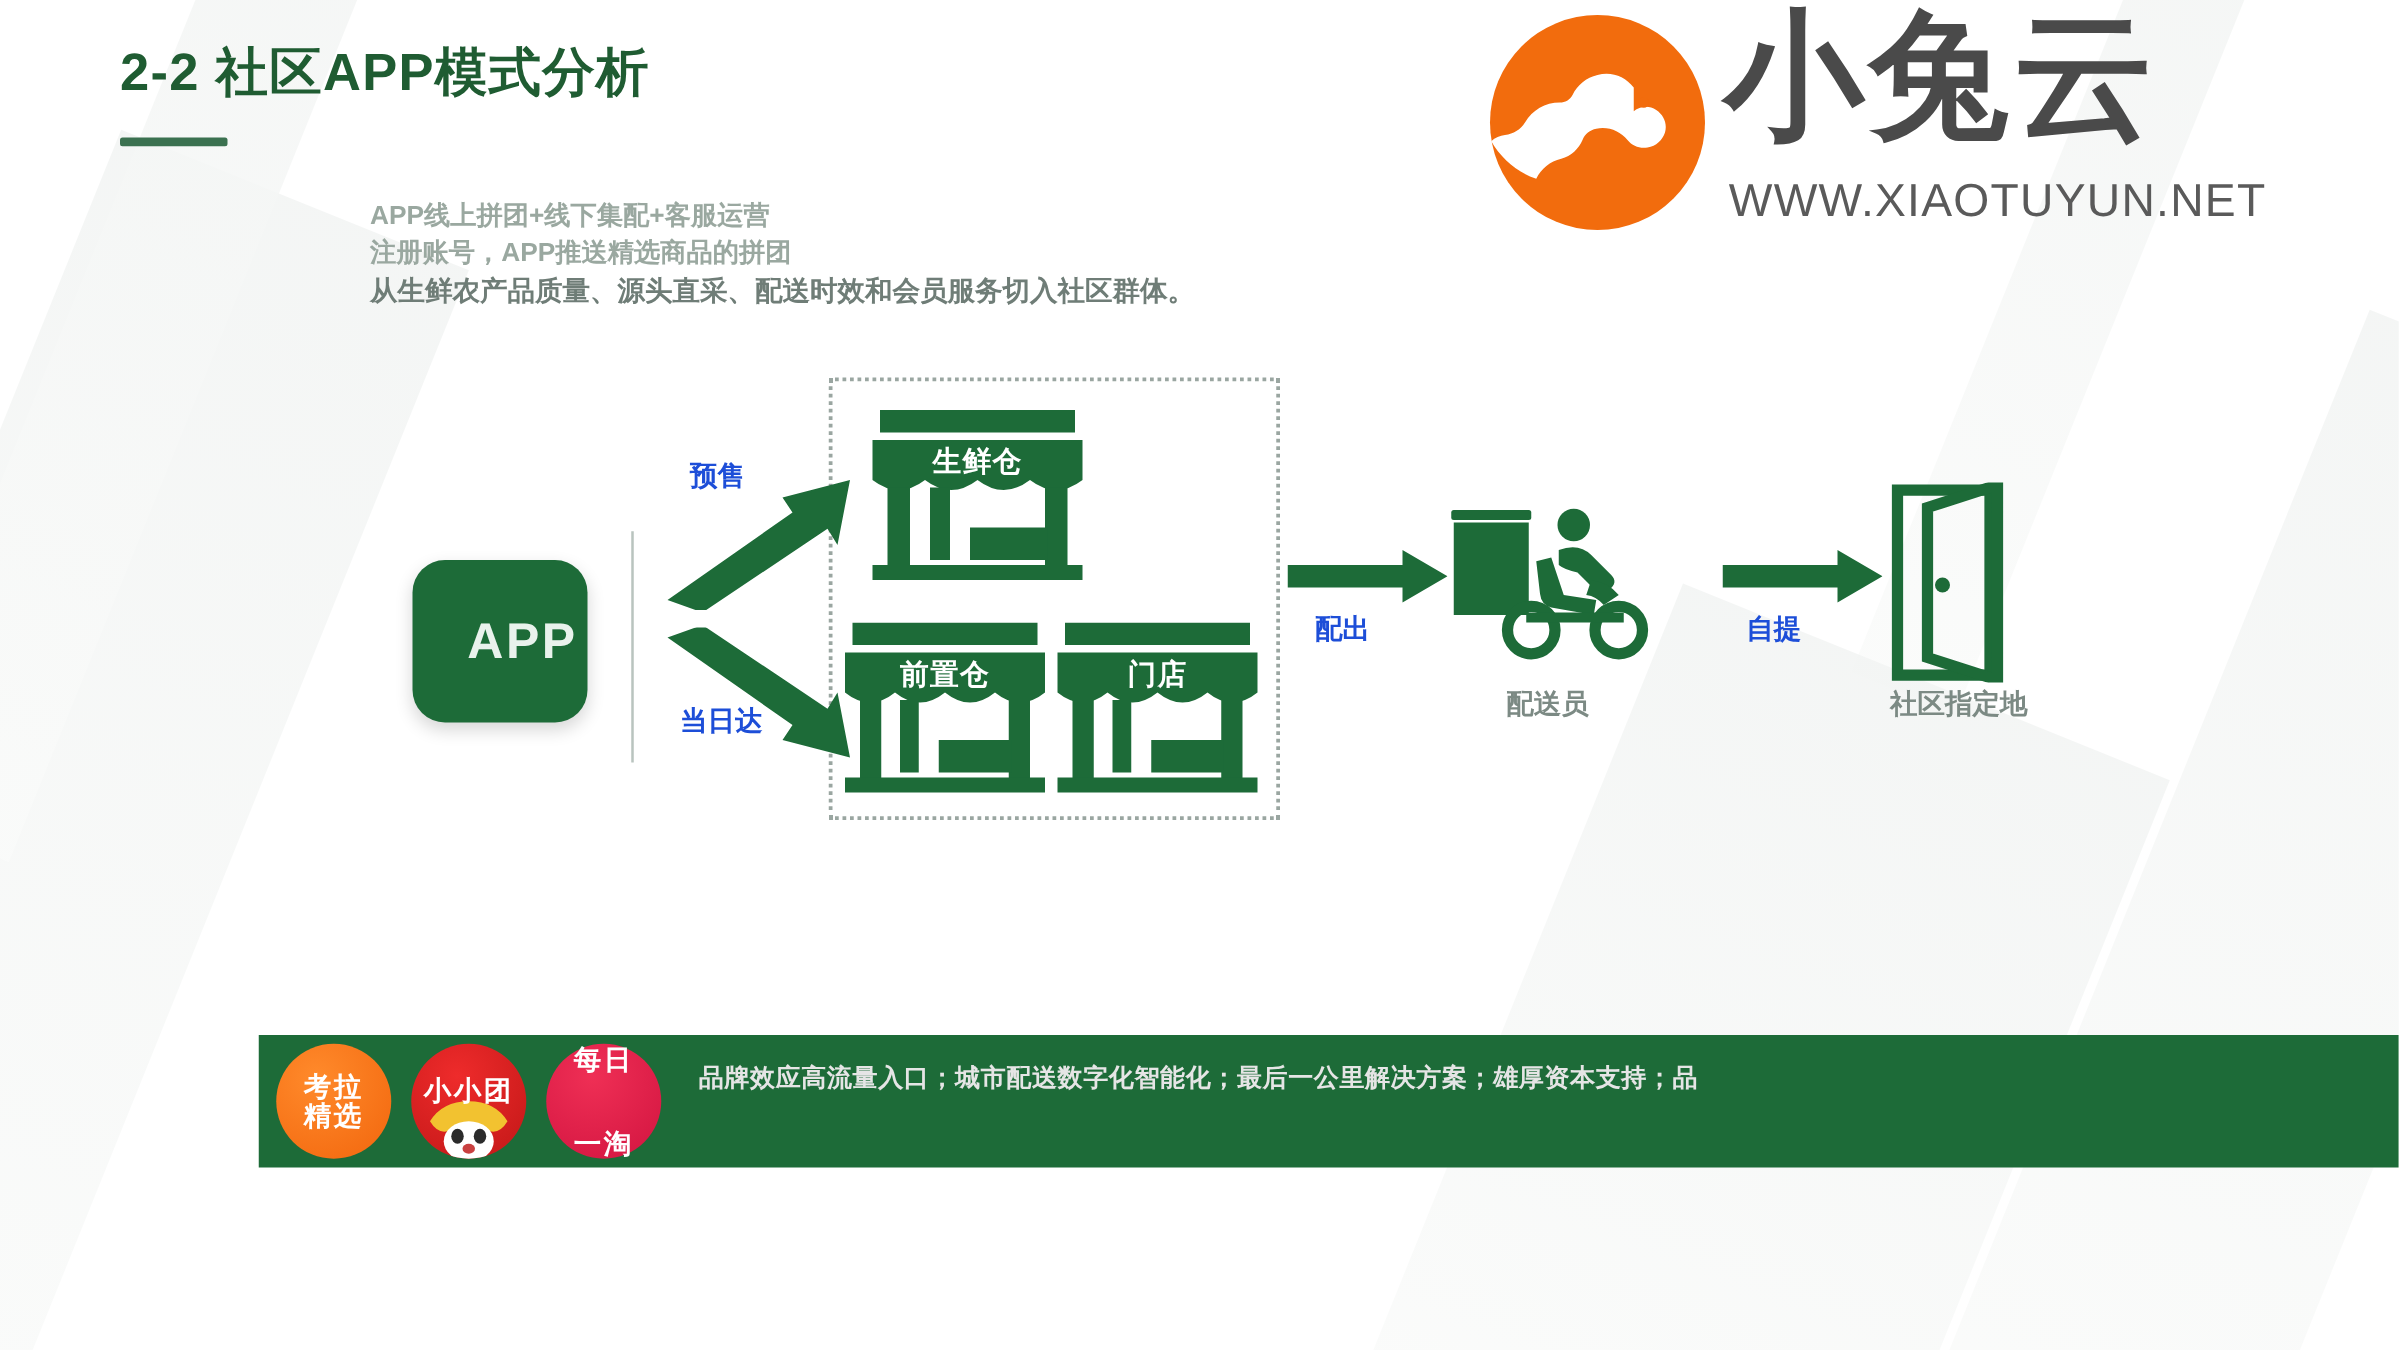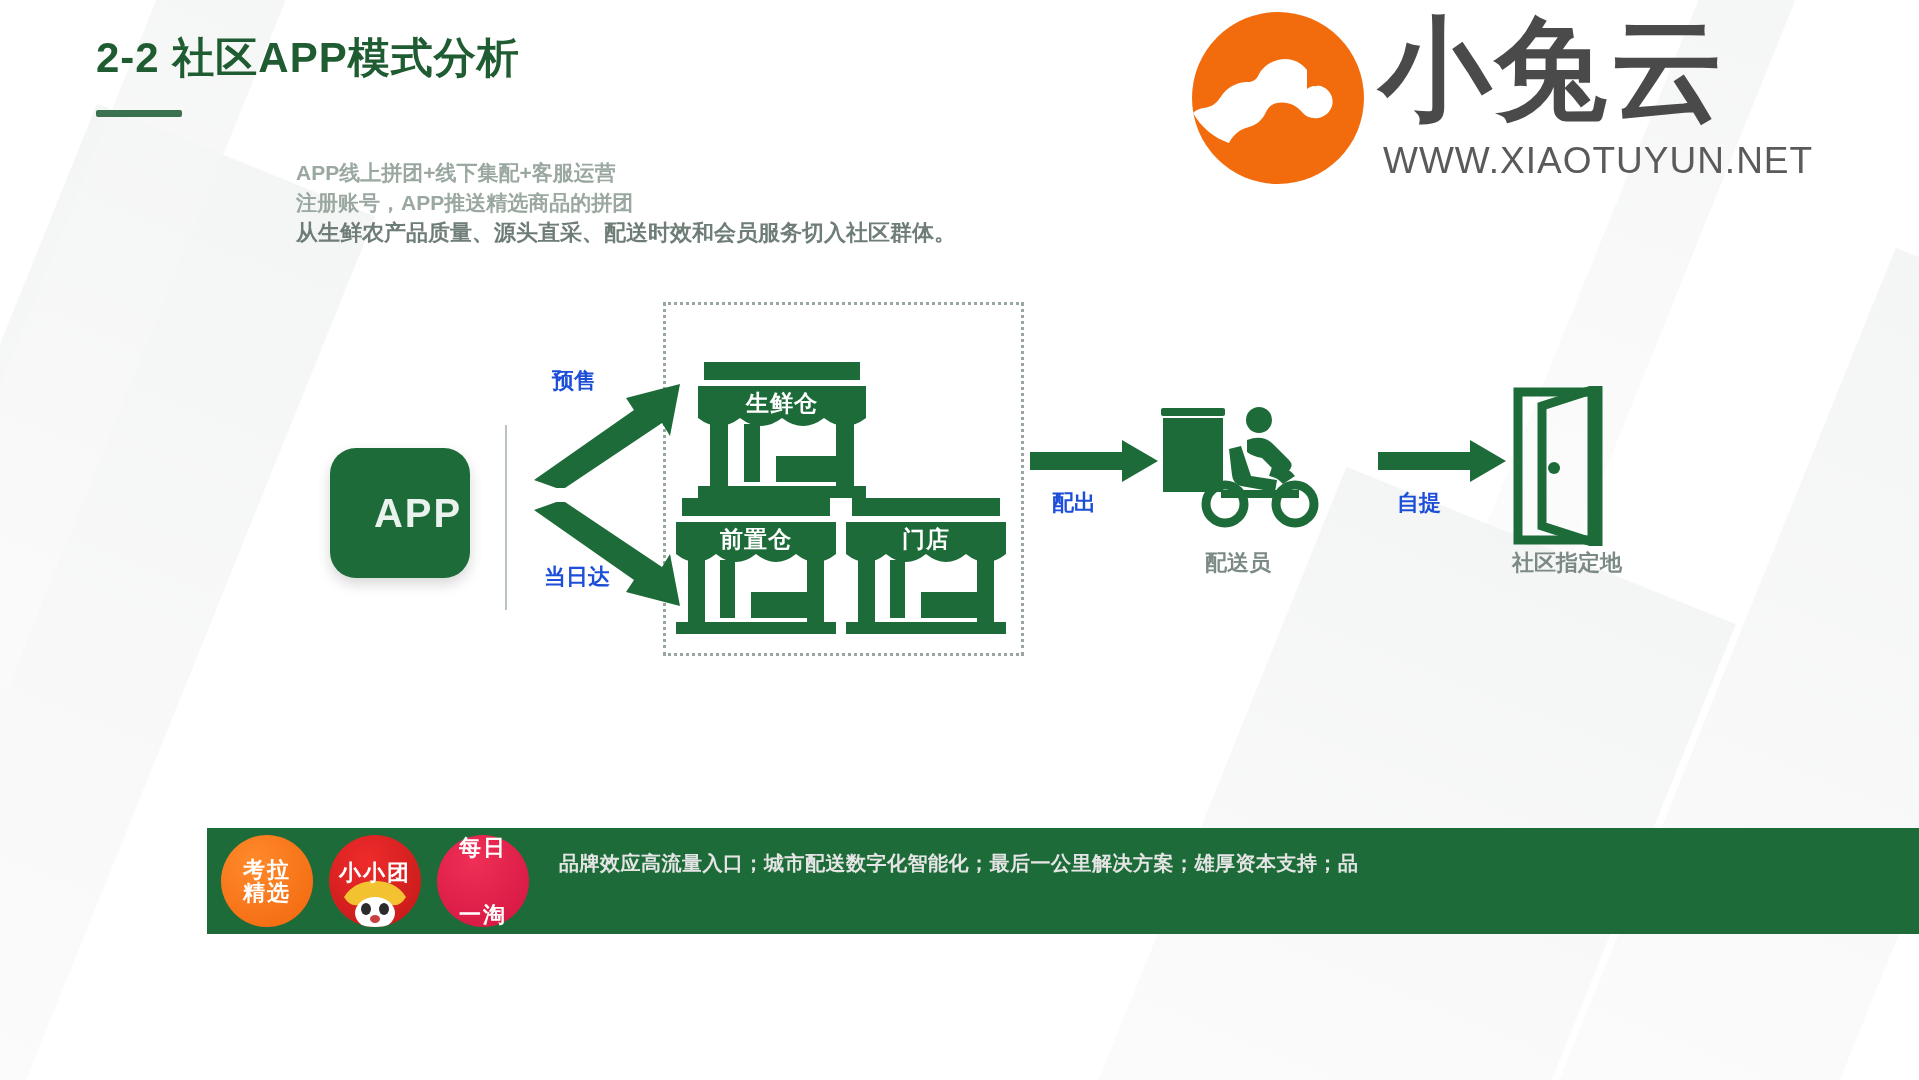--- a/index.html
+++ b/index.html
@@ -35,21 +35,21 @@
     position:absolute;left:296px;top:158px;
     line-height:30px;white-space:nowrap;
   }
   .sub-l1,.sub-l2{font-size:21px;color:#9aa8a0;font-weight:600;}
   .sub-l3{font-size:22px;color:#6f7d77;font-weight:bold;}
 
   
   .logo-wrap{position:absolute;right:20px;top:8px;width:720px;height:185px;}
   .logo-mark{position:absolute;left:10px;top:4px;width:178px;height:178px;}
   .logo-text{position:absolute;left:200px;top:6px;font-size:112px;line-height:112px;
-    color:#4a4a4a;font-weight:bold;letter-spacing:4px;white-space:nowrap;}
+    color:#4a4a4a;font-weight:bold;letter-spacing:4px;white-space:nowrap;font-family:Liberation Mono, monospace;}
   .logo-url{position:absolute;left:204px;top:132px;font-size:37px;color:#5a5a5a;
     letter-spacing:1px;white-space:nowrap;font-family:"Liberation Sans",sans-serif;}
 
   
   .diagram{position:absolute;left:0;top:290px;width:1919px;height:420px;}
 
   .app-box{
     position:absolute;left:330px;top:158px;width:140px;height:130px;
     background:#1d6b38;border-radius:26px;
     box-shadow:0 6px 14px rgba(0,0,0,.16);
@@ -171,21 +171,21 @@
       <svg width="128" height="46" viewBox="0 0 128 46">
         <path d="M0 14 L92 14 L92 2 L128 23 L92 44 L92 32 L0 32 Z" fill="#1D6B38"></path>
       </svg>
     </div>
 
     <div class="lbl lbl-yushou">预售</div>
     <div class="lbl lbl-dangri">当日达</div>
     <div class="lbl lbl-peichu">配出</div>
     <div class="lbl lbl-ziti">自提</div>
 
-    <div class="store" style="left:692px;top:38px;width:180px;height:140px;margin-top:34px;">
+    <div class="store" style="left:692px;top:38px;width:180px;height:140px;">
       <svg width="180" height="140" viewBox="0 0 180 140">
         <rect x="12" y="0" width="156" height="18" fill="#1D6B38"></rect>
         <path d="M6 24 h168 v32 q-21 16 -42 0 q-21 16 -42 0 q-21 16 -42 0 q-21 16 -42 0 z" fill="#1D6B38"></path>
         <rect x="18" y="62" width="18" height="66" fill="#1D6B38"></rect>
         <rect x="144" y="62" width="18" height="66" fill="#1D6B38"></rect>
         <rect x="52" y="62" width="16" height="58" fill="#1D6B38"></rect>
         <rect x="84" y="94" width="62" height="26" fill="#1D6B38"></rect>
         <rect x="6" y="124" width="168" height="12" fill="#1D6B38"></rect>
       </svg>
       <div class="nm">生鲜仓</div>

